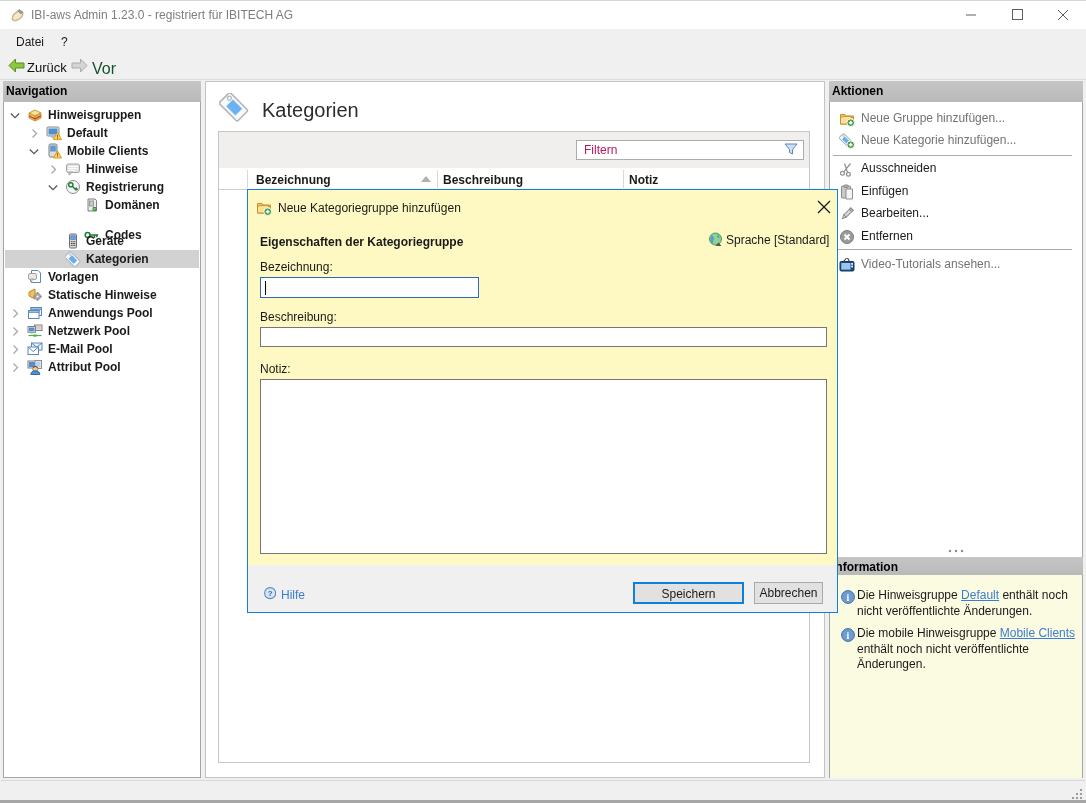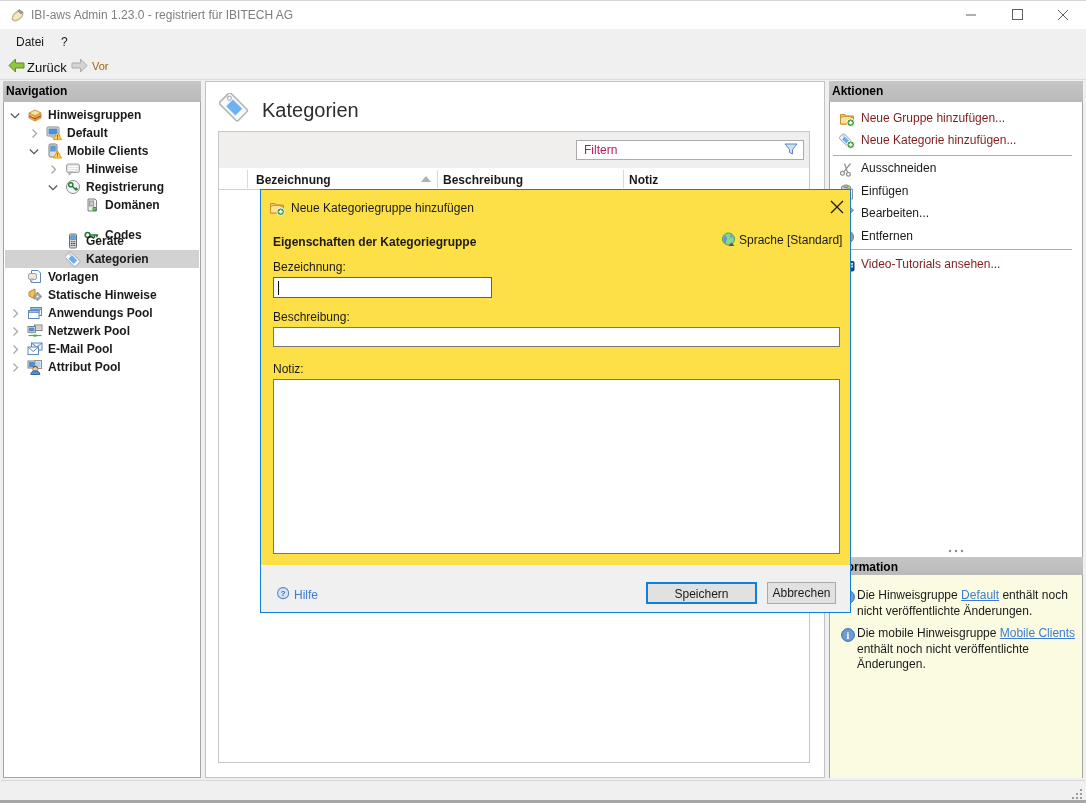--- a/index.html
+++ b/index.html
@@ -41,30 +41,30 @@
 #graystrip { left:219px; top:132px; width:590px; height:36px; background:#f0efee; }
 #filterbox { left:576px; top:140px; width:228px; height:20px; background:#fff; border:1px solid #ababab; }
 #filtertext { left:584px; top:143px; color:#be185d; }
 #thead { left:219px; top:168px; width:590px; height:22px; background:#fff; border-bottom:1px solid #d0d0d0; }
 .thtxt { position:absolute; top:173px; font-weight:bold; color:#1a1a1a; }
 .tsep { position:absolute; top:170px; width:1px; height:18px; background:#d9d9d9; }
 
 
 .act { position:absolute; left:861px; white-space:nowrap; }
 .aicon { position:absolute; left:839px; width:16px; height:16px; }
-.alink { color:#7f1d1d; }
+.alink { color:#737373; }
 .asep { position:absolute; left:833px; width:239px; height:1px; background:#ababab; }
 
 
 #infobody .iicon { position:absolute; left:11px; width:13px; height:13px; }
 #infobody .itxt { position:absolute; left:27px; line-height:15.5px; }
 .ilink { color:#3c7dd1; text-decoration:underline; }
 
 
-#dialog { left:260px; top:189px; width:591px; height:424px; background:#fde047; border:1px solid #1180d8;text-decoration:underline; }
+#dialog { left:247px; top:189px; width:591px; height:424px; background:#fef9c3; border:1px solid #1180d8;text-decoration:underline; }
 #dlg-title { left:30px; top:11px; }
 #dlg-x { left:566px; top:7px; width:20px; height:20px; }
 #dlg-props { left:12px; top:45px; font-weight:bold; }
 #dlg-sprache { left:478px; top:43px; }
 .dlbl { position:absolute; left:12px; }
 .dinput { position:absolute; left:12px; width:567px; background:#fff; }
 #din1 { top:87px; width:219px; height:21px; border:1px solid #2c6bb2; }
 #din2 { top:137px; height:20px; border:1px solid #767676; }
 #din3 { top:189px; height:175px; border:1px solid #767676; }
 #dfooter { left:0; top:375px; width:589px; height:47px; background:#f0f0f0; }
@@ -111,21 +111,21 @@
 <svg width="17" height="16" viewBox="0 0 17 16">
       <path d="M7.5 1 L1 7.5 L7.5 14 L7.5 10 L16 10 L16 5 L7.5 5 Z" fill="#8fc63f" stroke="#5a8f1d" stroke-width="1"></path>
     </svg>
 </div>
 <div class="abs" style="left:27px; top:60px; font-size:13px; color:#111;">Zurück</div>
 <div class="abs" style="left:71px; top:58px;">
 <svg width="17" height="16" viewBox="0 0 17 16">
       <path d="M9.5 1 L16 7.5 L9.5 14 L9.5 10 L1 10 L1 5 L9.5 5 Z" fill="#d5d5d5" stroke="#ababab" stroke-width="1"></path>
     </svg>
 </div>
-<div class="abs" style="left:92px; top:60px; font-size:11px; color:#a16207;">Vor</div>
+<div class="abs" style="left:92px; top:60px; font-size:16px; color:#14532d;">Vor</div>
 
 <div class="abs" id="nav"></div>
 <div class="abs panelhdr" id="navhdr">Navigation</div>
 <div id="tree">
     <div class="trow abs" style="left:0; top:106px; width:201px;">
       <div class="chev" style="left:10px;">
         <svg width="10" height="9" viewBox="0 0 10 9">
           <path d="M0.8 2.5 L5 6.7 L9.2 2.5" fill="none" stroke="#595959" stroke-width="1.3"></path>
         </svg>
       </div>

